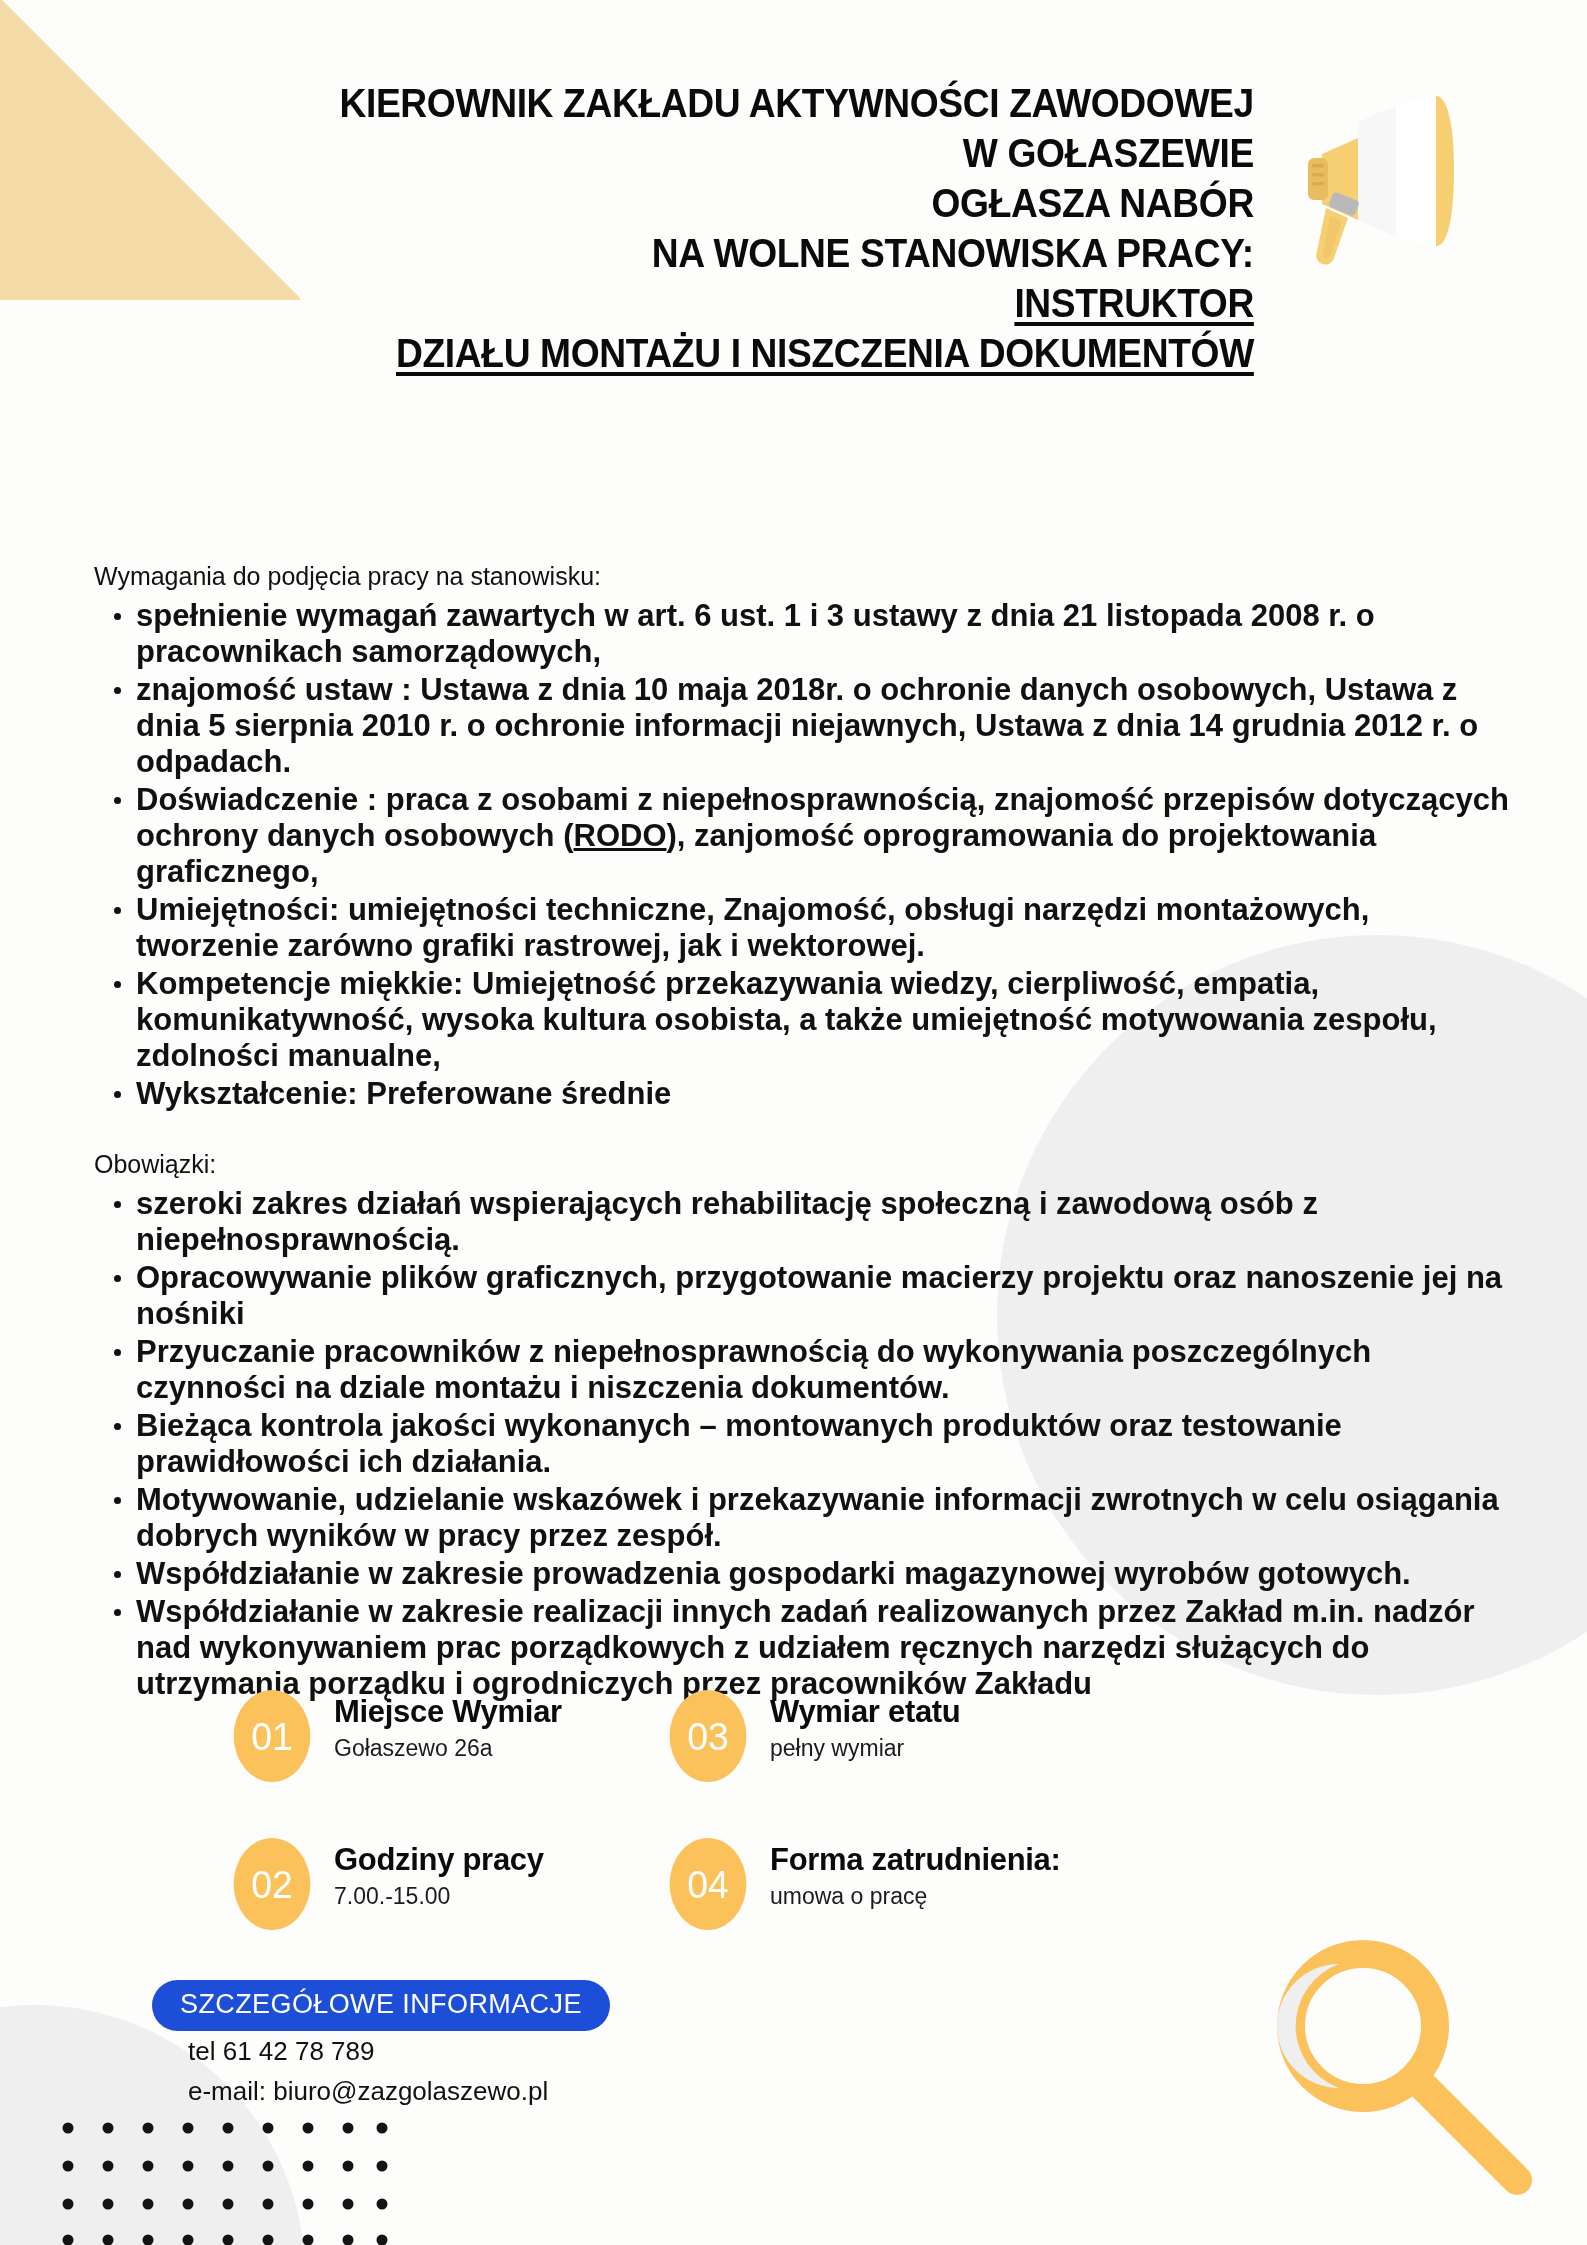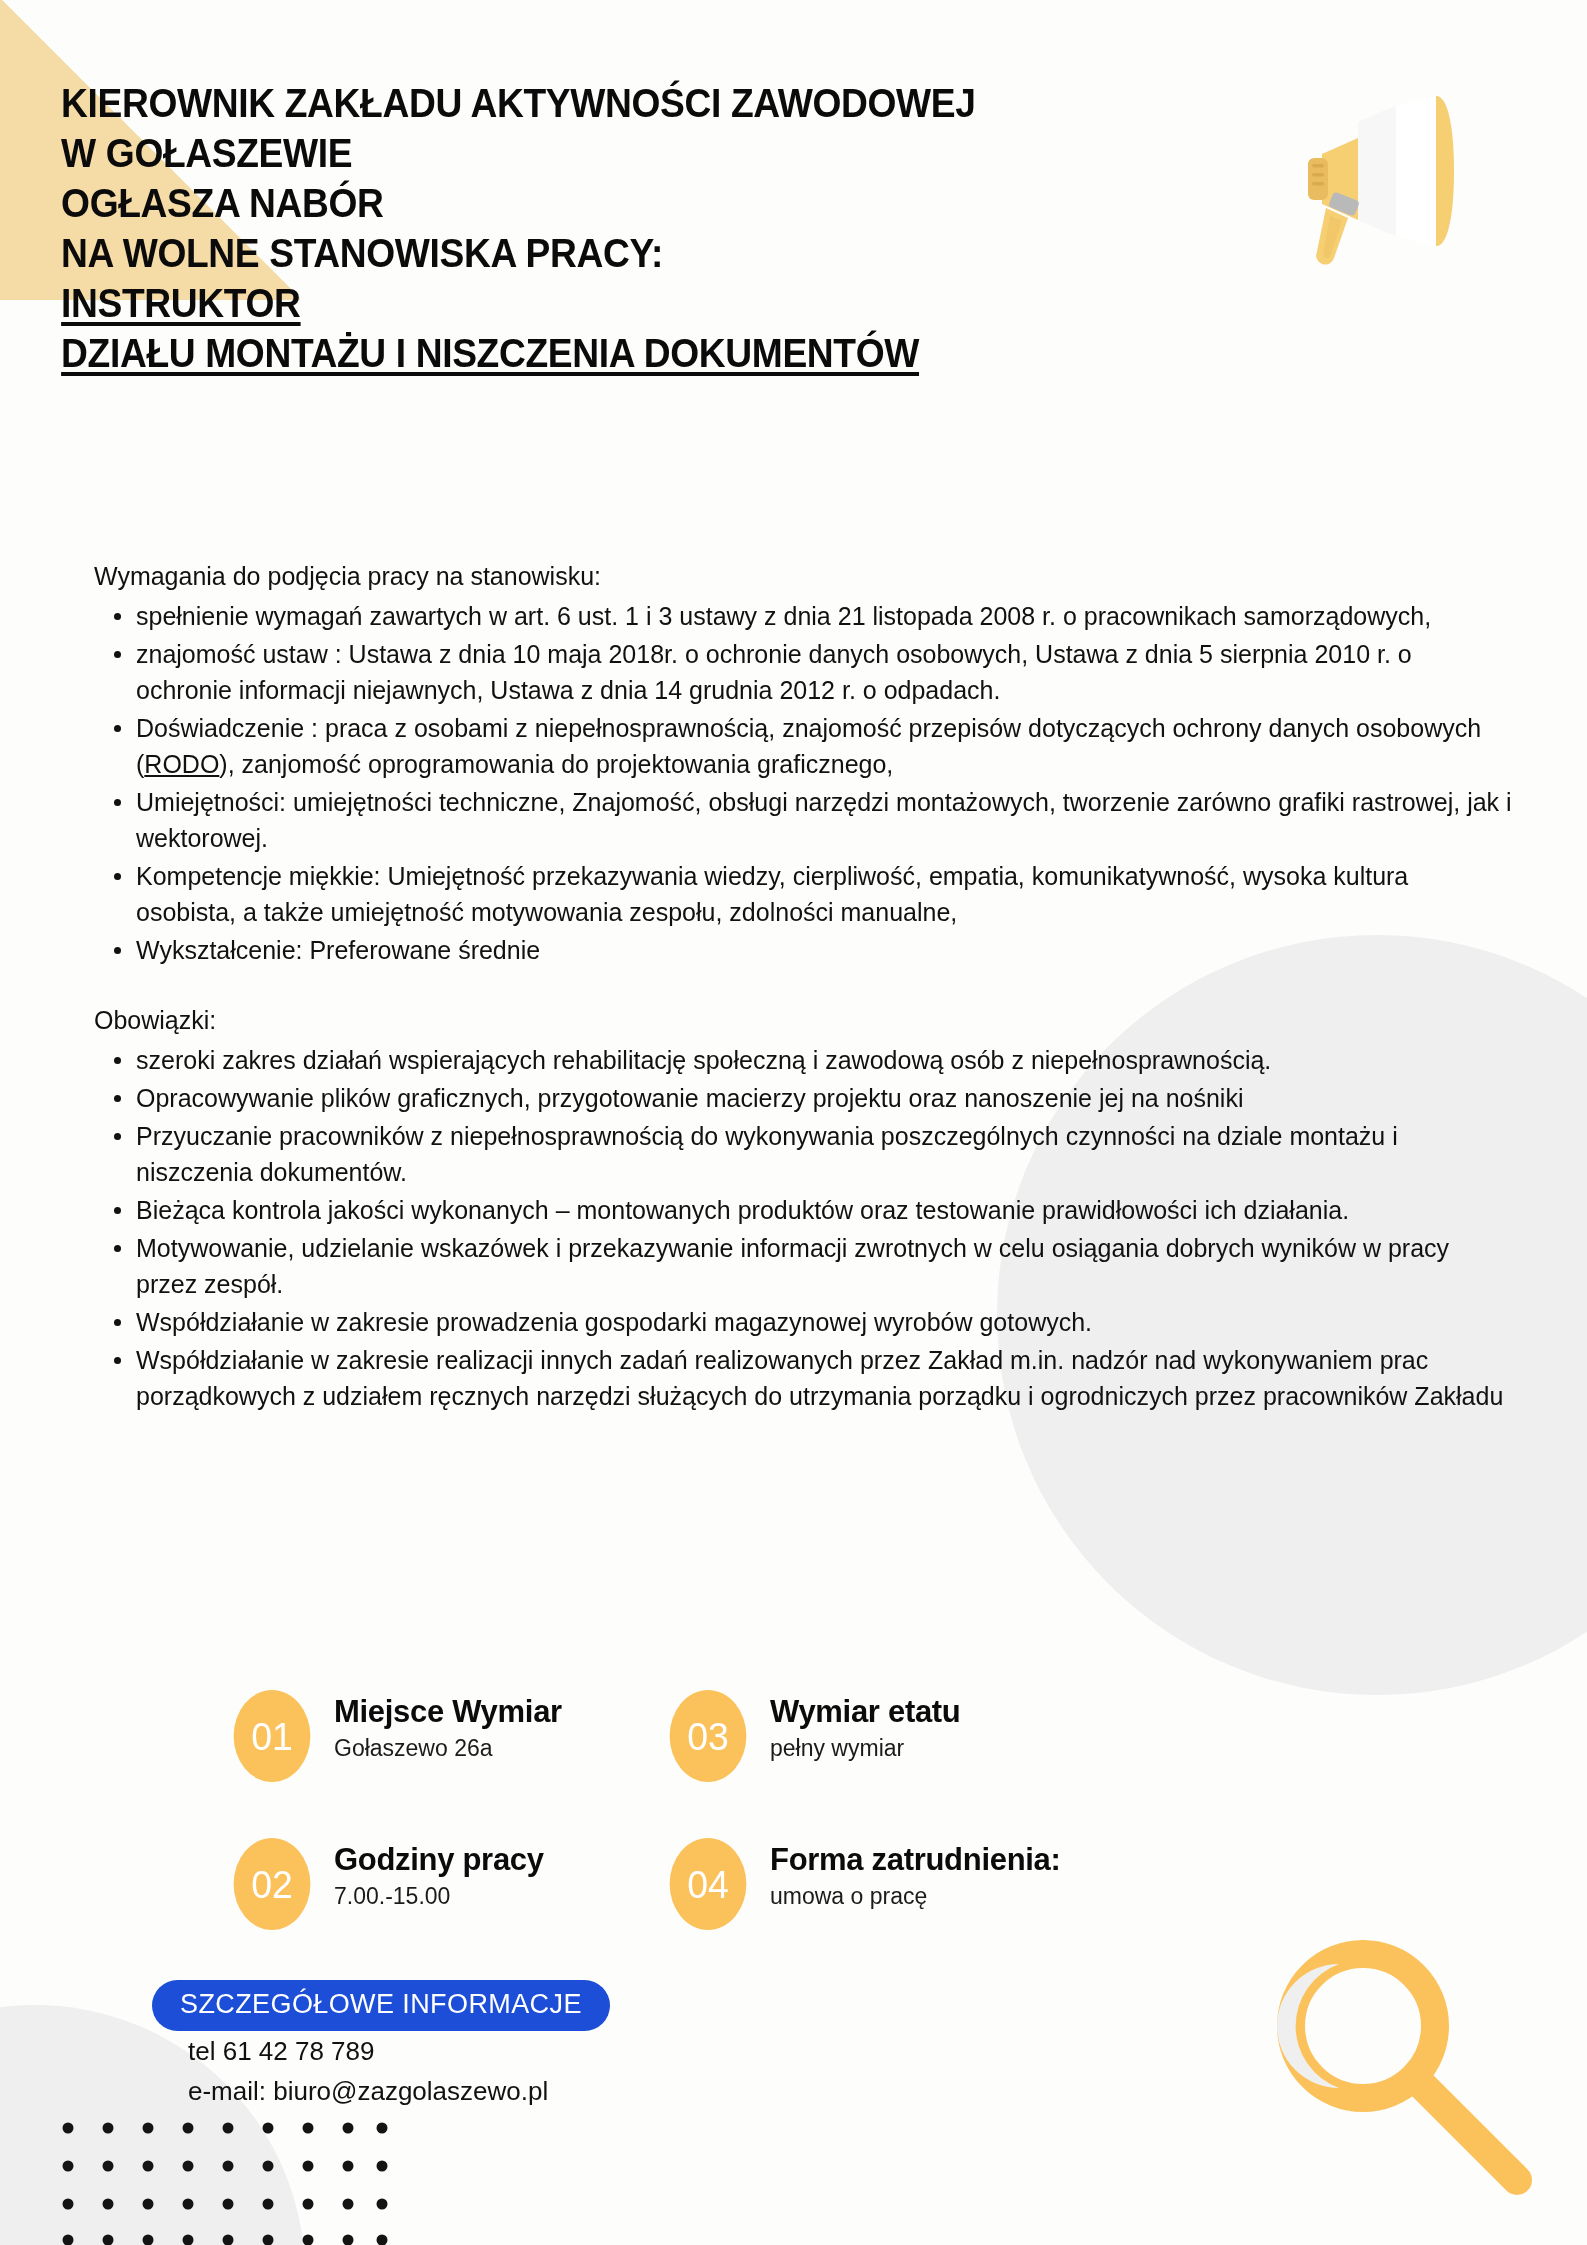--- a/index.html
+++ b/index.html
@@ -29,22 +29,22 @@
     position:absolute;left:-235px;top:2005px;
     width:540px;height:540px;border-radius:50%;
     background:#efefef;z-index:0;
   }
   .megaphone{position:absolute;left:1230px;top:92px;z-index:3;}
   .magnifier{position:absolute;left:1265px;top:1930px;z-index:3;}
   .dot-grid{position:absolute;left:60px;top:2120px;z-index:2;}
 
   
   .header{
-    position:absolute;left:16px;top:78px;width:1289px;
-    text-align:left;z-index:4;
+    position:absolute;left:10px;top:78px;width:1289px;
+    text-align:right;z-index:4;
   }
   .header-line{
     font-family:"Liberation Sans", sans-serif;
     font-weight:bold;
     font-size:40px;
     line-height:50px;
     letter-spacing:-0.4px;
     color:#0b0b0b;
     transform:scaleX(0.93);
     white-space:nowrap;
@@ -57,22 +57,22 @@
   }
   .section-title{
     font-size:25px;color:#111;line-height:32px;margin:0 0 6px 0;
     font-family:"Liberation Sans", sans-serif;
   }
   ul.bullets{
     list-style:none;margin:0 0 0 0;padding:0;
   }
   ul.bullets li{
     position:relative;
-    font-size:25px;line-height:36px;color:#111;
-    padding-left:42px;margin-bottom:2px;
+    font-size:31px;line-height:36px;color:#111;
+    padding-left:42px;margin-bottom:2px;font-weight:bold;
   }
   ul.bullets li:before{
     content:"";position:absolute;left:20px;top:15px;
     width:7px;height:7px;border-radius:50%;background:#111;
   }
   .u-inline{text-decoration:underline;}
   .gap{height:34px;}
 
   
   .cards{

